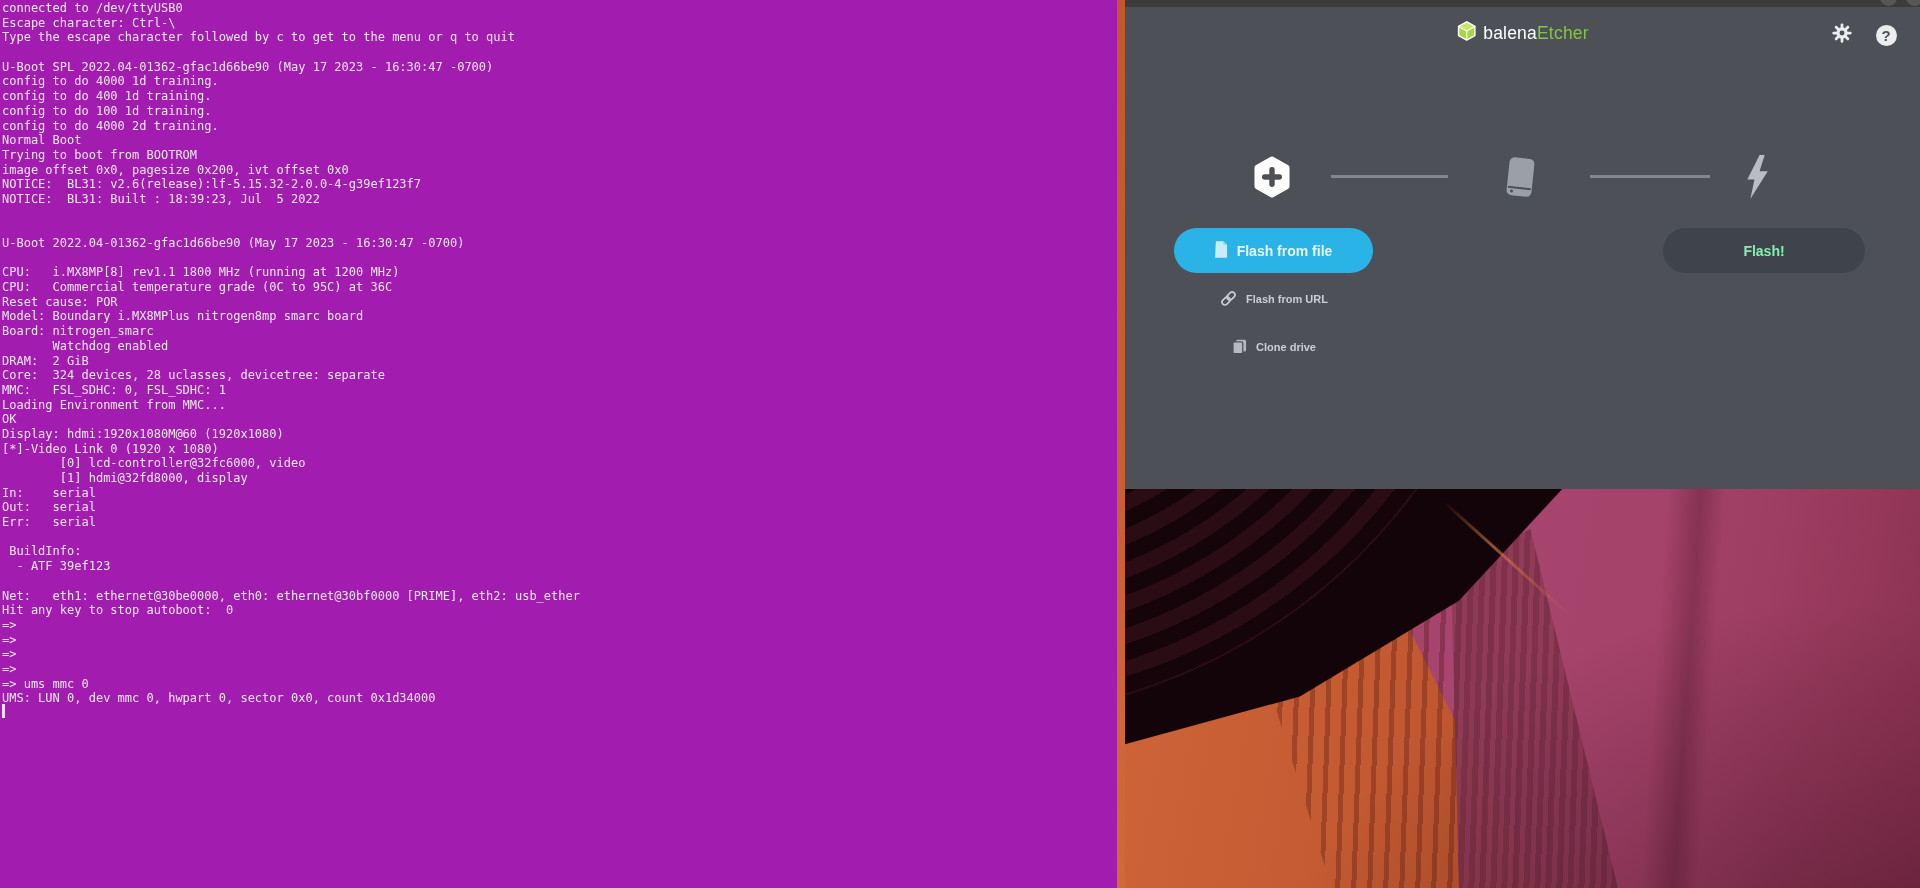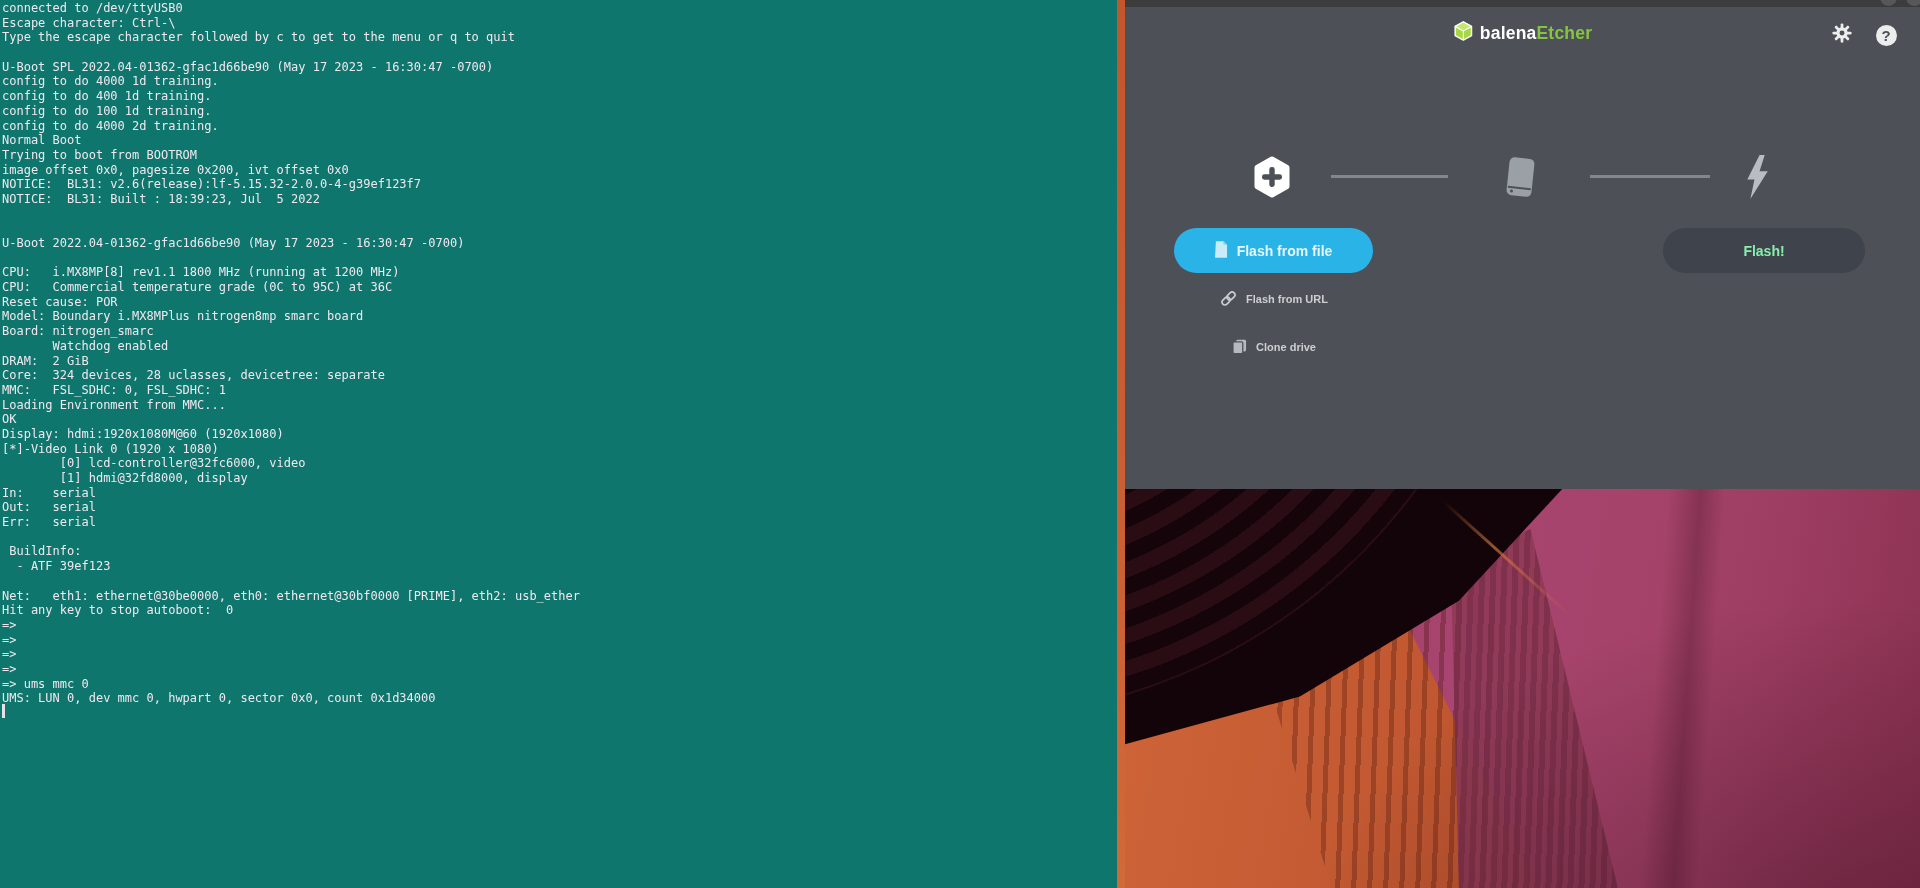--- a/index.html
+++ b/index.html
@@ -2,21 +2,21 @@
 <html><head>
 <meta charset="utf-8">
 <style>
   * { margin:0; padding:0; box-sizing:border-box; }
   html,body { width:1920px; height:888px; overflow:hidden; background:#000; }
   #screen { position:relative; width:1920px; height:888px; font-family:"Liberation Sans",sans-serif; }
 
   
   #terminal {
     position:absolute; left:0; top:0; width:1117px; height:888px;
-    background:#0f766e; overflow:hidden;
+    background:#a21caf; overflow:hidden;
   }
   #terminal pre {
     position:absolute; left:2px; top:1px;
     font-family:"DejaVu Sans Mono",monospace;
     font-size:12px; line-height:14.68px; color:#efe8ef;
     white-space:pre;
   }
   #term-cursor {
     position:absolute; left:2px; top:704px; width:2.5px; height:14px;
     background:#e8e0e8;
@@ -32,21 +32,21 @@
   #etcher {
     position:absolute; left:1125px; top:0; width:795px; height:489px;
     background:#4d5057; overflow:hidden;
   }
   #etcher-titlebar { position:absolute; left:0; top:0; width:795px; height:7px; background:#3c3c3d; }
   .win-circle { position:absolute; top:-11px; width:17px; height:17px; border-radius:50%; background:#575757; }
   #win-circle-1 { left:755px; } #win-circle-2 { left:781px; }
 
   #etcher-logo { position:absolute; left:50%; top:21px; transform:translateX(-50%);
     display:flex; align-items:center; gap:7px; }
-  #etcher-logo .brand { font-size:17.5px; font-weight:bold; letter-spacing:.2px; }
+  #etcher-logo .brand { font-size:17.5px; font-weight:normal; letter-spacing:.2px; }
   #etcher-logo .brand .w { color:#ffffff; }
   #etcher-logo .brand .g { color:#85c440; }
 
   .hdr-btn { position:absolute; top:24px; width:22px; height:22px; display:flex; align-items:center; justify-content:center; cursor:pointer; }
   #gear-btn { left:706px; }
   #help-btn { left:750px; }
   #help-circle { width:21px; height:21px; border-radius:50%; background:#eceded; color:#4d5057;
     font-weight:800; font-size:15px; display:flex; align-items:center; justify-content:center; }
 
   .step-icon { position:absolute; }

